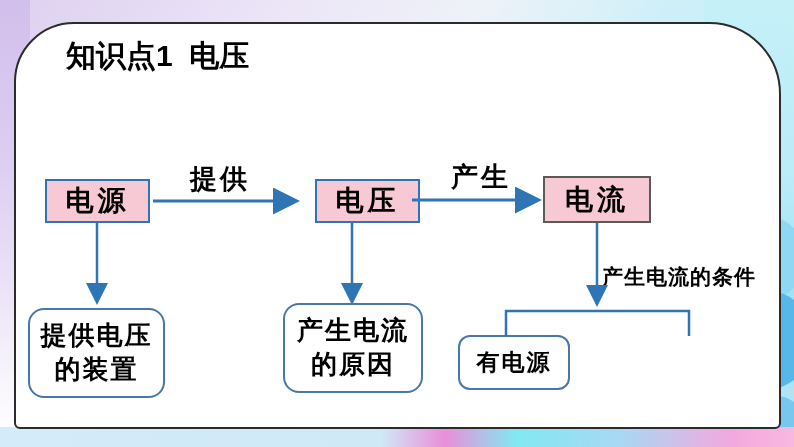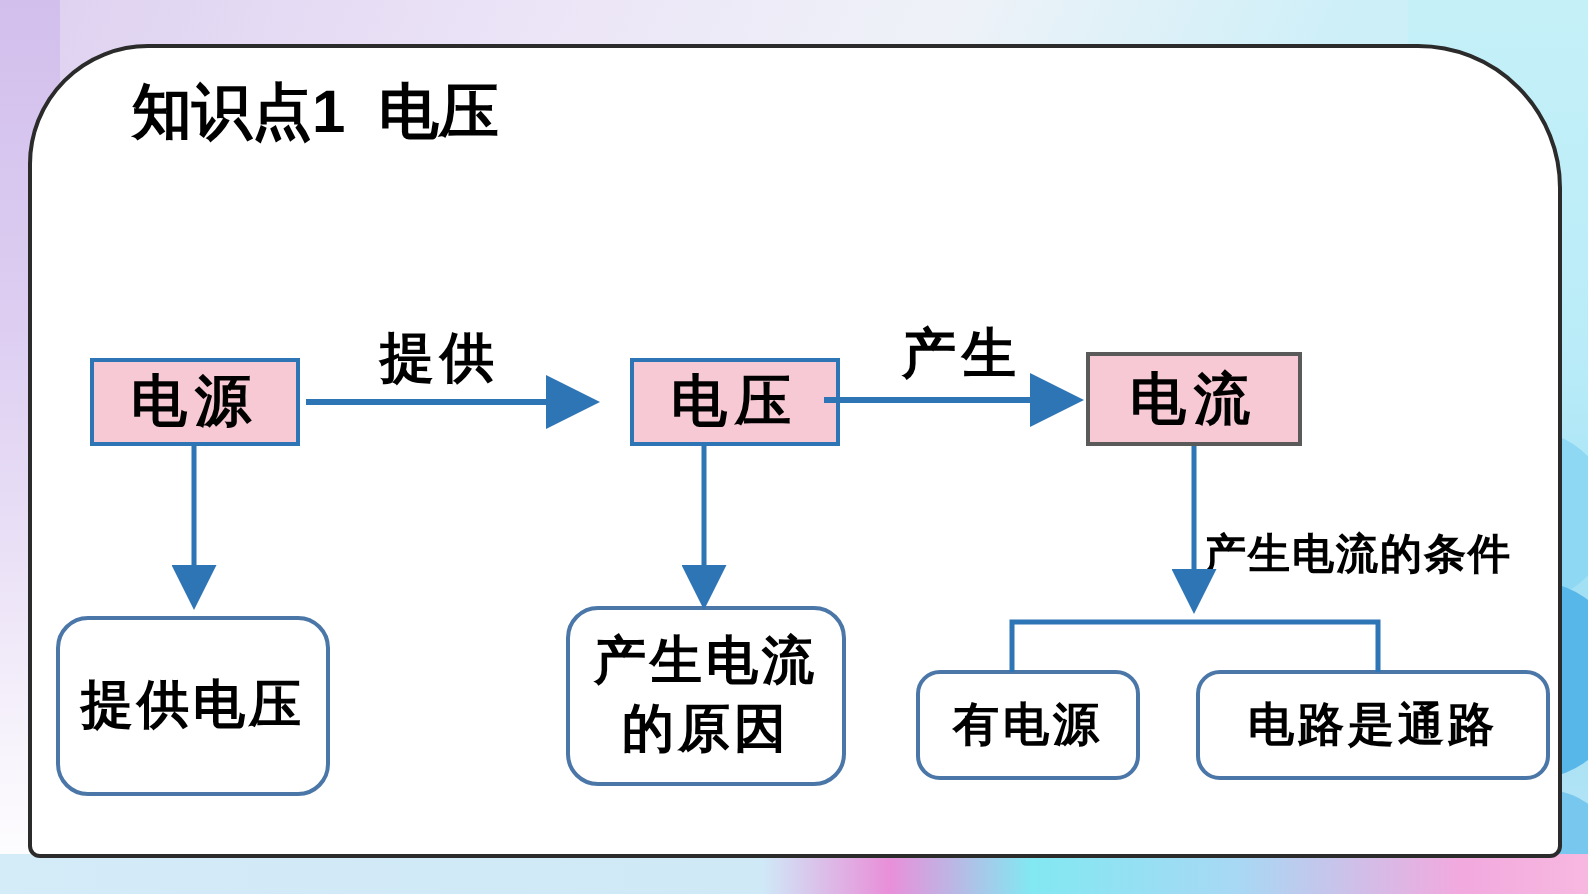--- a/index.html
+++ b/index.html
@@ -103,24 +103,24 @@
   <div class="edge-label l-provide">提供</div>
   <div class="edge-label l-condition">产生电流的条件</div>
 
   <div class="node pink n-source">电源</div>
   <div class="node pink n-voltage">电压</div>
   <div class="node pink n-current">电流</div>
 
   <div class="node white-box n-srcdesc">
     <div>
       <div>提供电压</div>
+      <div>的装置</div>
     </div>
   </div>
   <div class="node white-box n-voltdesc">
     <div>
       <div>产生电流</div>
       <div>的原因</div>
     </div>
   </div>
 
   <div class="node cond n-cond1">有电源</div>
-  <div class="node cond n-cond2">电路是通路</div>
 </div>
 
 </body></html>

